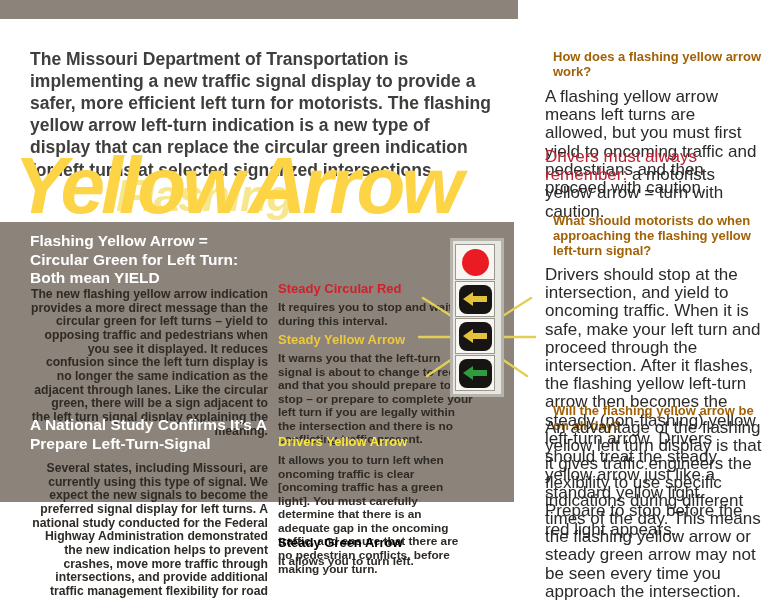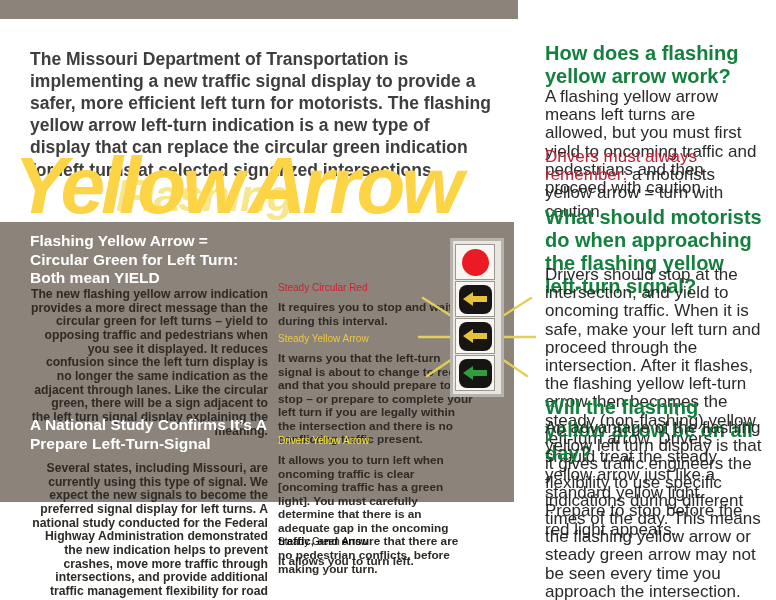--- a/index.html
+++ b/index.html
@@ -20,42 +20,42 @@
     position:absolute;left:14px;top:146px;z-index:1;white-space:nowrap;
     font-size:80px;line-height:1;font-style:italic;font-weight:bold;color:#fcd445;letter-spacing:-4px;
   }
   .title-main .w2{margin-left:8px;}
   .panel{position:absolute;left:0;top:222px;width:514px;height:280px;background:#8c837a;z-index:2;}
   .left-col{position:absolute;left:30px;top:0;width:238px;}
   .left-col h2{margin:0;color:#ffffff;font-size:15.5px;line-height:1.2;font-weight:bold;position:absolute;width:238px;}
   .left-col p{margin:0;color:#2e2a25;font-size:12.2px;line-height:1.12;font-weight:bold;position:absolute;width:238px;text-align:right;}
   .h1a{top:10px;} .b1a{top:66px;} .h2a{top:194px;} .b2a{top:240px;}
   .mid-col{position:absolute;left:278px;top:0;width:196px;}
-  .mid-col h3{margin:0;font-size:10px;line-height:1.1;font-weight:normal;position:absolute;width:196px;}
+  .mid-col h3{margin:0;font-size:13px;line-height:1.1;font-weight:bold;position:absolute;width:196px;}
   .mid-col p{margin:0;color:#2e2a25;font-size:11.8px;line-height:1.15;font-weight:bold;position:absolute;width:196px;}
   .mh-red{top:60px;color:#d21f2b;} .mb-red{top:79px;}
   .mh-yel{top:111px;color:#eec93a;} .mb-yel{top:130px;}
   .mh-fla{top:213px;color:#f9e83a;} .mb-fla{top:232px;}
   .mh-grn{top:314px;color:#000000;} .mb-grn{top:333px;}
   .flash-rays{position:absolute;left:417px;top:72px;z-index:1;}
   .signal{
     position:absolute;left:450px;top:16px;z-index:2;width:44px;
     background:#e7e6e1;border:3px solid #b5b3ab;padding:2px 2px;
   }
   .cell{
     width:38px;height:34px;background:#f7f6f2;border:1px solid #9a988f;
     margin:1px 0;display:flex;align-items:center;justify-content:center;
   }
   .bulb-red{width:27px;height:27px;border-radius:50%;background:#ea1b23;}
   .lens{
     width:33px;height:29px;background:#161513;border-radius:8px;
     display:flex;align-items:center;justify-content:center;
   }
   .right-col{position:absolute;left:545px;top:0;width:217px;z-index:1;}
-  .right-col h2{margin:0;position:absolute;width:217px;color:#15803d;font-size:20px;line-height:1.15;font-weight:bold;}
+  .right-col h2{margin:8px;position:absolute;width:217px;color:#a16207;font-size:13px;line-height:1.15;font-weight:bold;}
   .right-col p{margin:0;position:absolute;width:217px;color:#2c2a28;font-size:17px;line-height:1.07;font-weight:500;}
   .callout{margin:0;position:absolute;width:217px;font-size:16.5px;line-height:1.15;font-weight:bold;color:#242021;}
   .callout .lead{color:#c22033;}
   .q1{top:42px;} .a1{top:88px;} .co{top:148px;} .q2{top:206px;} .a2{top:266px;} .q3{top:396px;} .a3{top:419px;}
 </style>
 </head>
 <body>
 
 <div class="top-band"></div>
 

